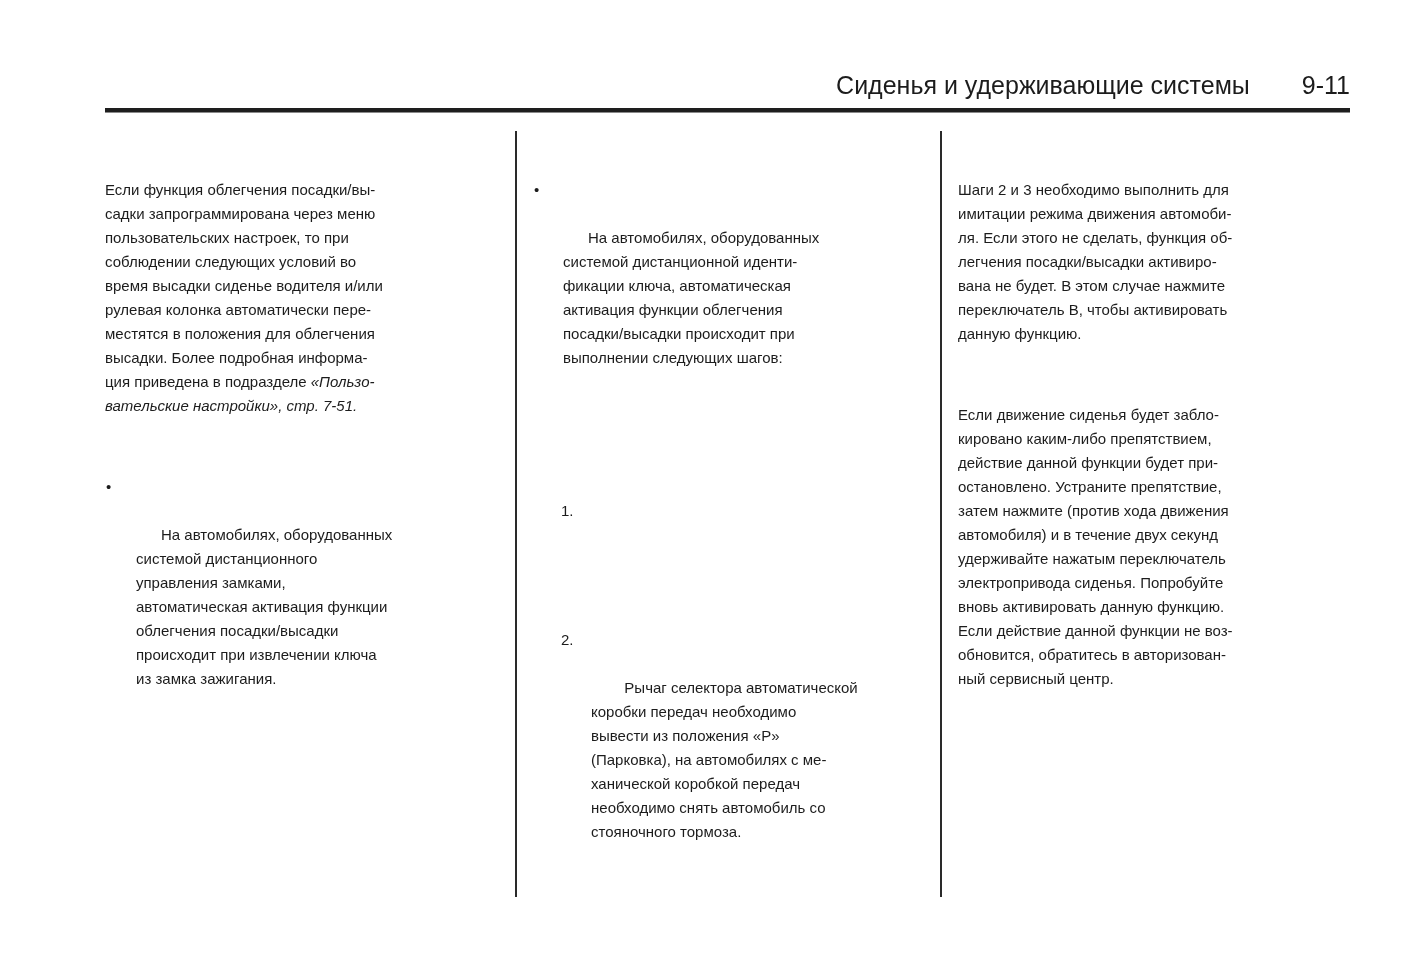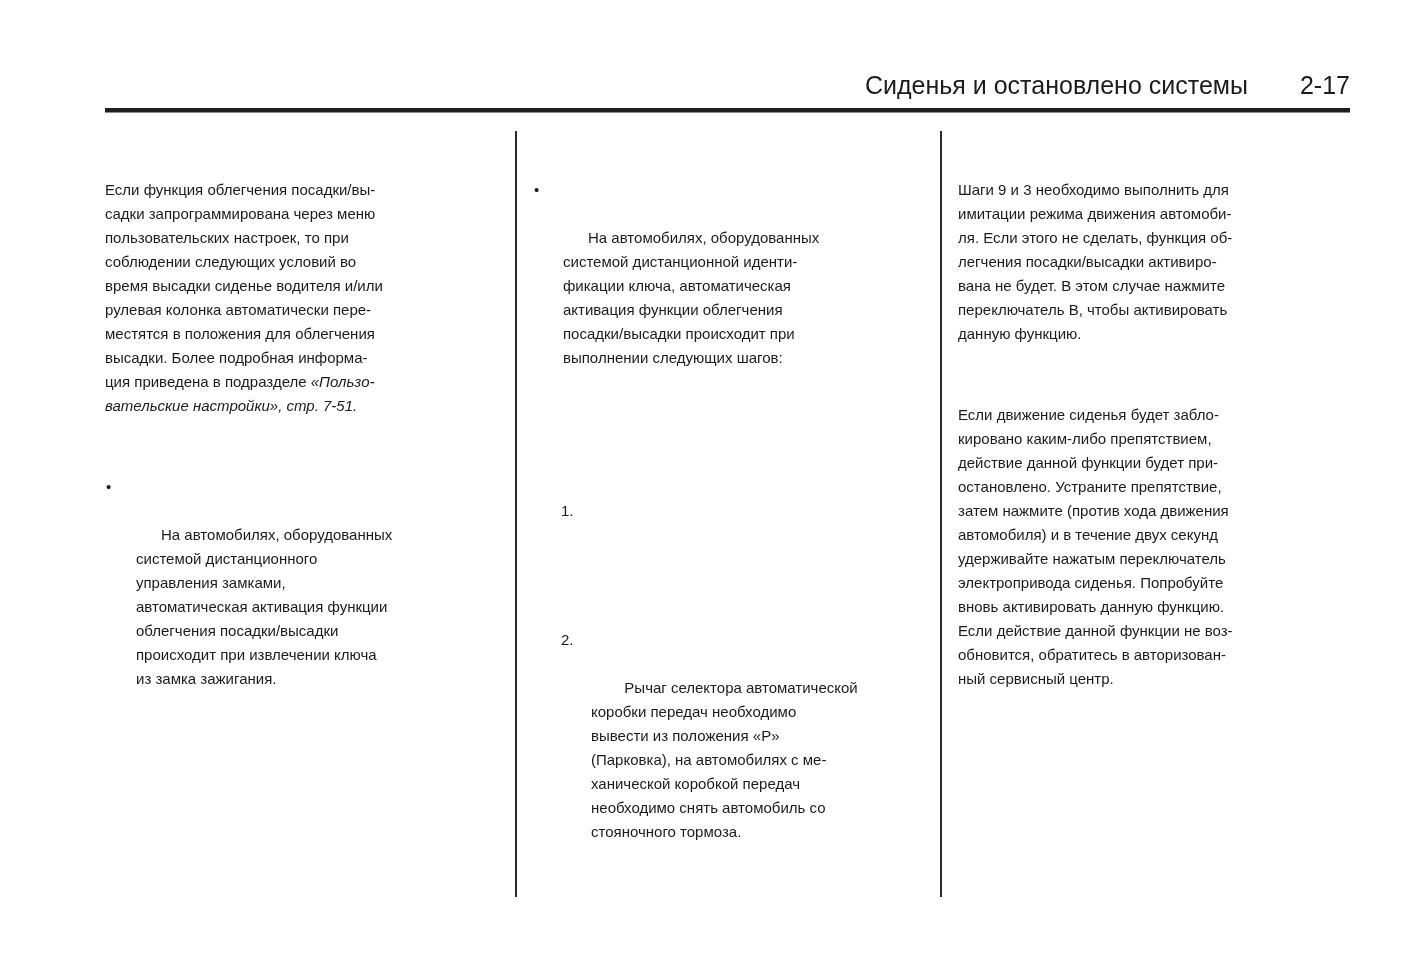--- a/index.html
+++ b/index.html
@@ -76,22 +76,22 @@
     left: 0;
     top: 0;
   }
 </style>
 </head>
 <body>
 
 <div class="page">
 
   <div class="running-header">
-    <span>Сиденья и остановлено системы</span>
-    <span>2-17</span>
+    <span>Сиденья и удерживающие системы</span>
+    <span>9-11</span>
   </div>
 
   <div class="header-rule"></div>
 
   <div class="col-divider divider-1"></div>
   <div class="col-divider divider-2"></div>
 
   <div class="col col-1">
     <p class="para"><span>Если функция облегчения посадки/вы-
 садки запрограммирована через меню
@@ -139,21 +139,21 @@
 необходимо снять автомобиль со
 стояночного тормоза.</span>
       </div>
       
       
       
     </div>
   </div>
 
   <div class="col col-3">
-    <p class="para">Шаги 9 и 3 необходимо выполнить для
+    <p class="para">Шаги 2 и 3 необходимо выполнить для
 имитации режима движения автомоби-
 ля. Если этого не сделать, функция об-
 легчения посадки/высадки активиро-
 вана не будет. В этом случае нажмите
 переключатель B, чтобы активировать
 данную функцию.</p>
     <p class="para">Если движение сиденья будет забло-
 кировано каким-либо препятствием,
 действие данной функции будет при-
 остановлено. Устраните препятствие,

